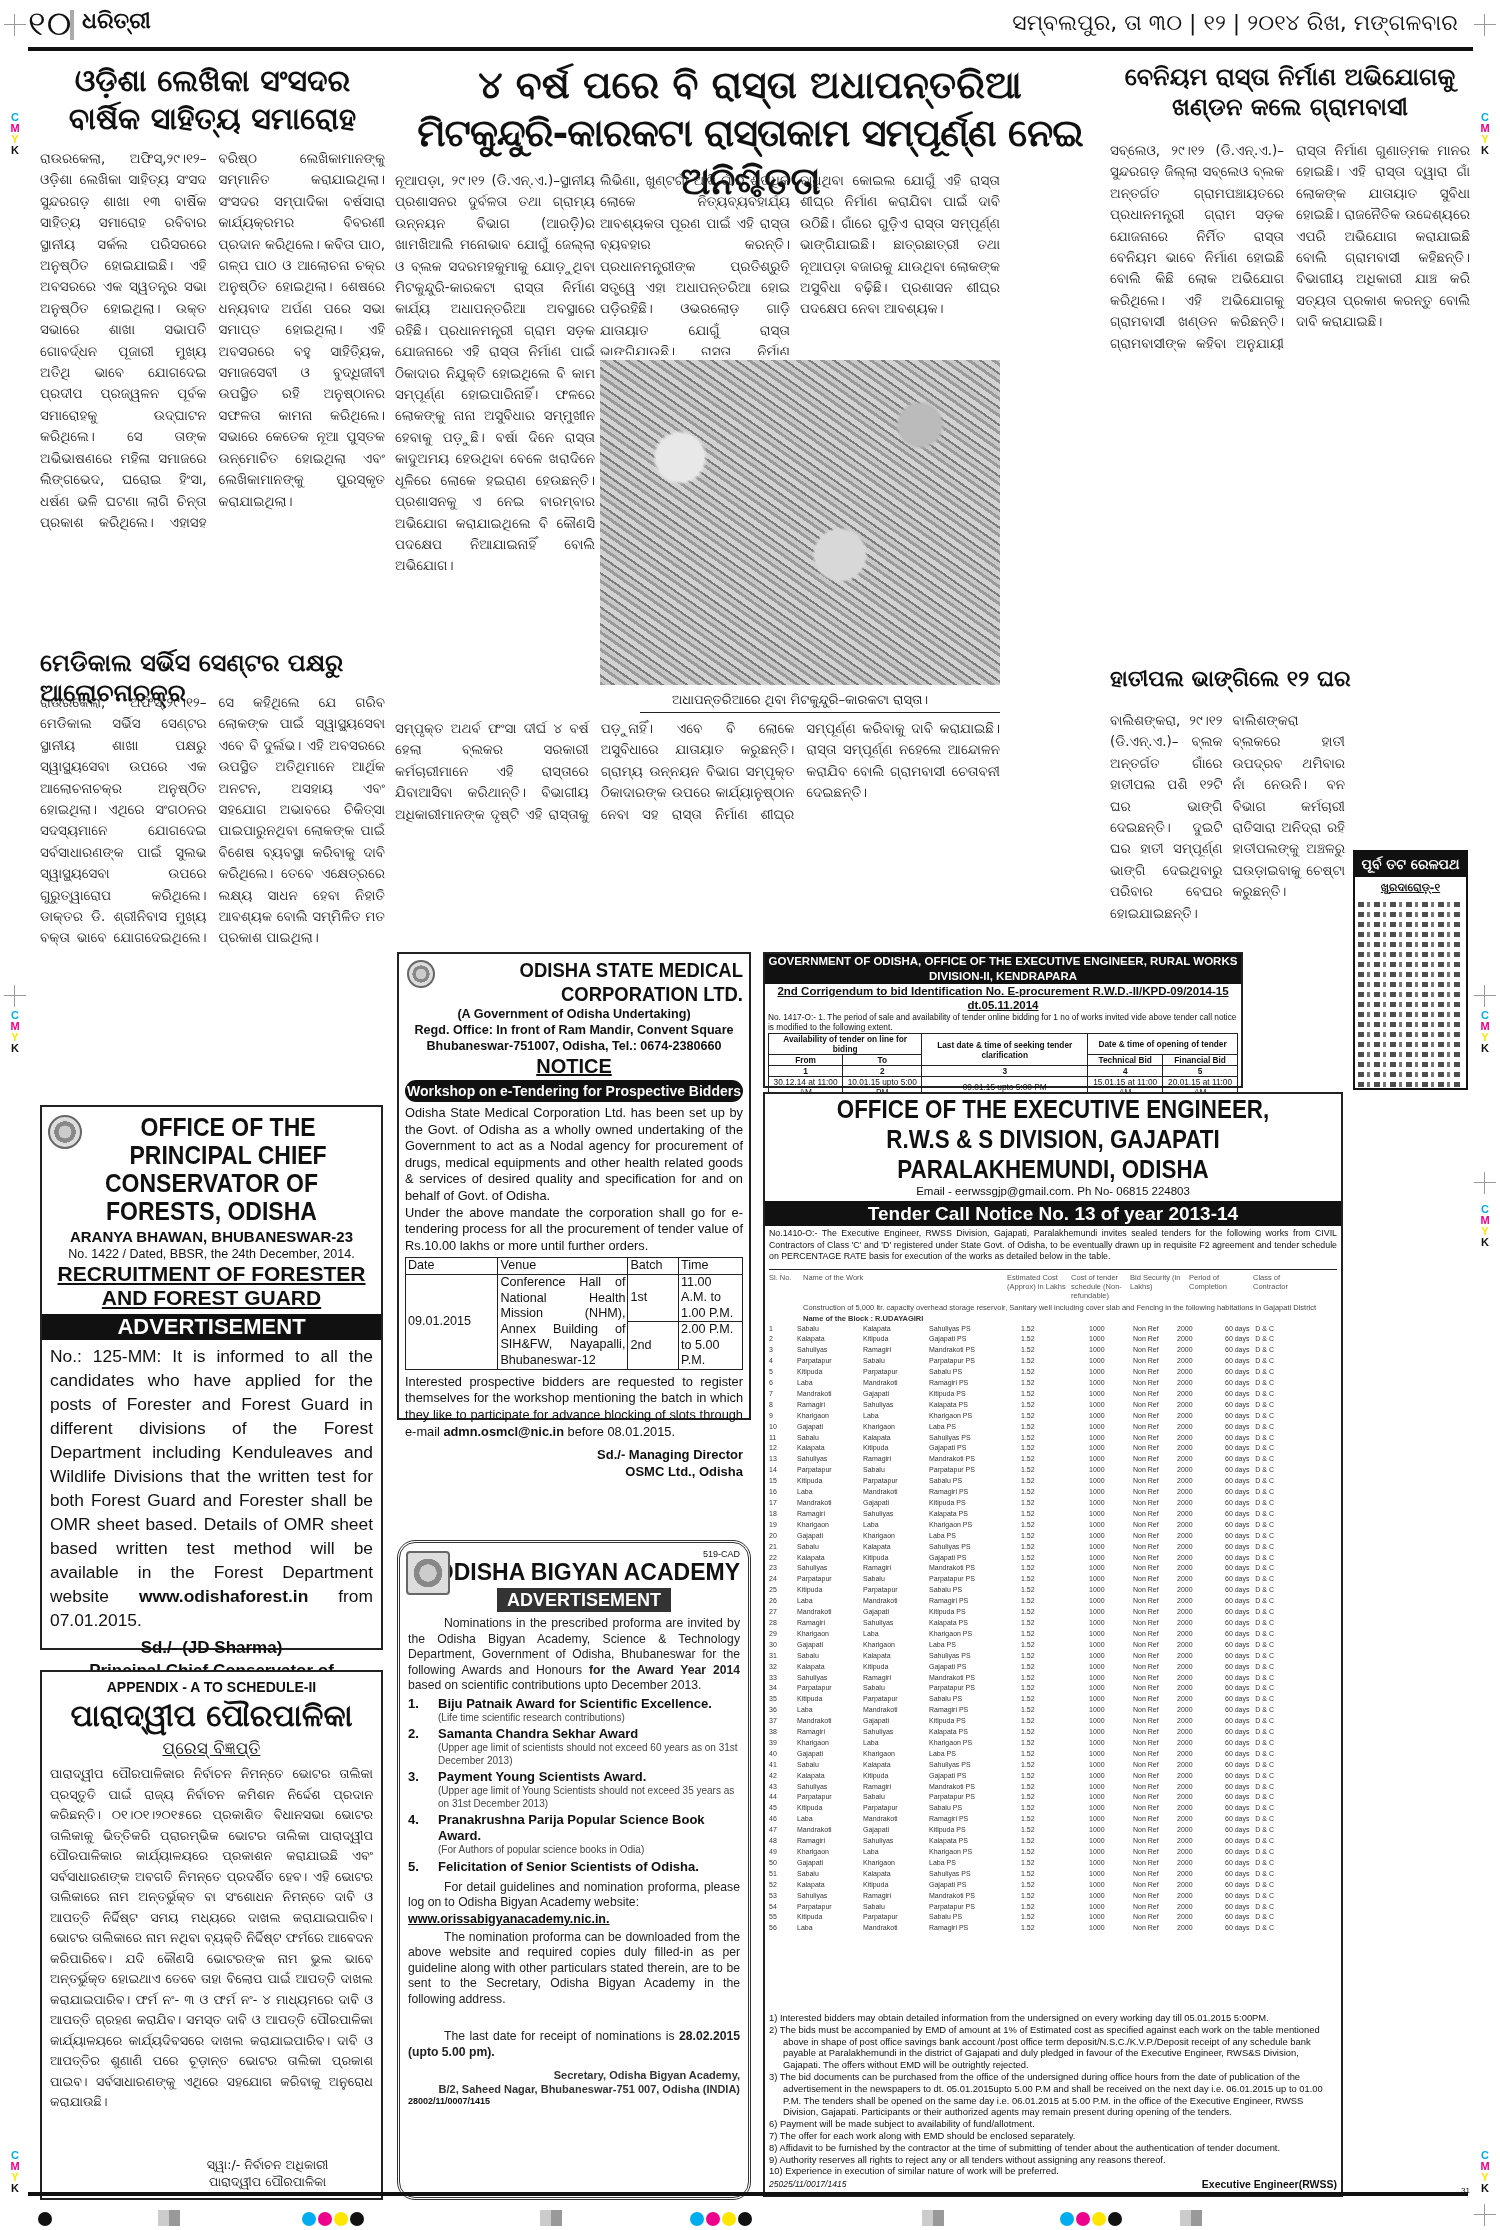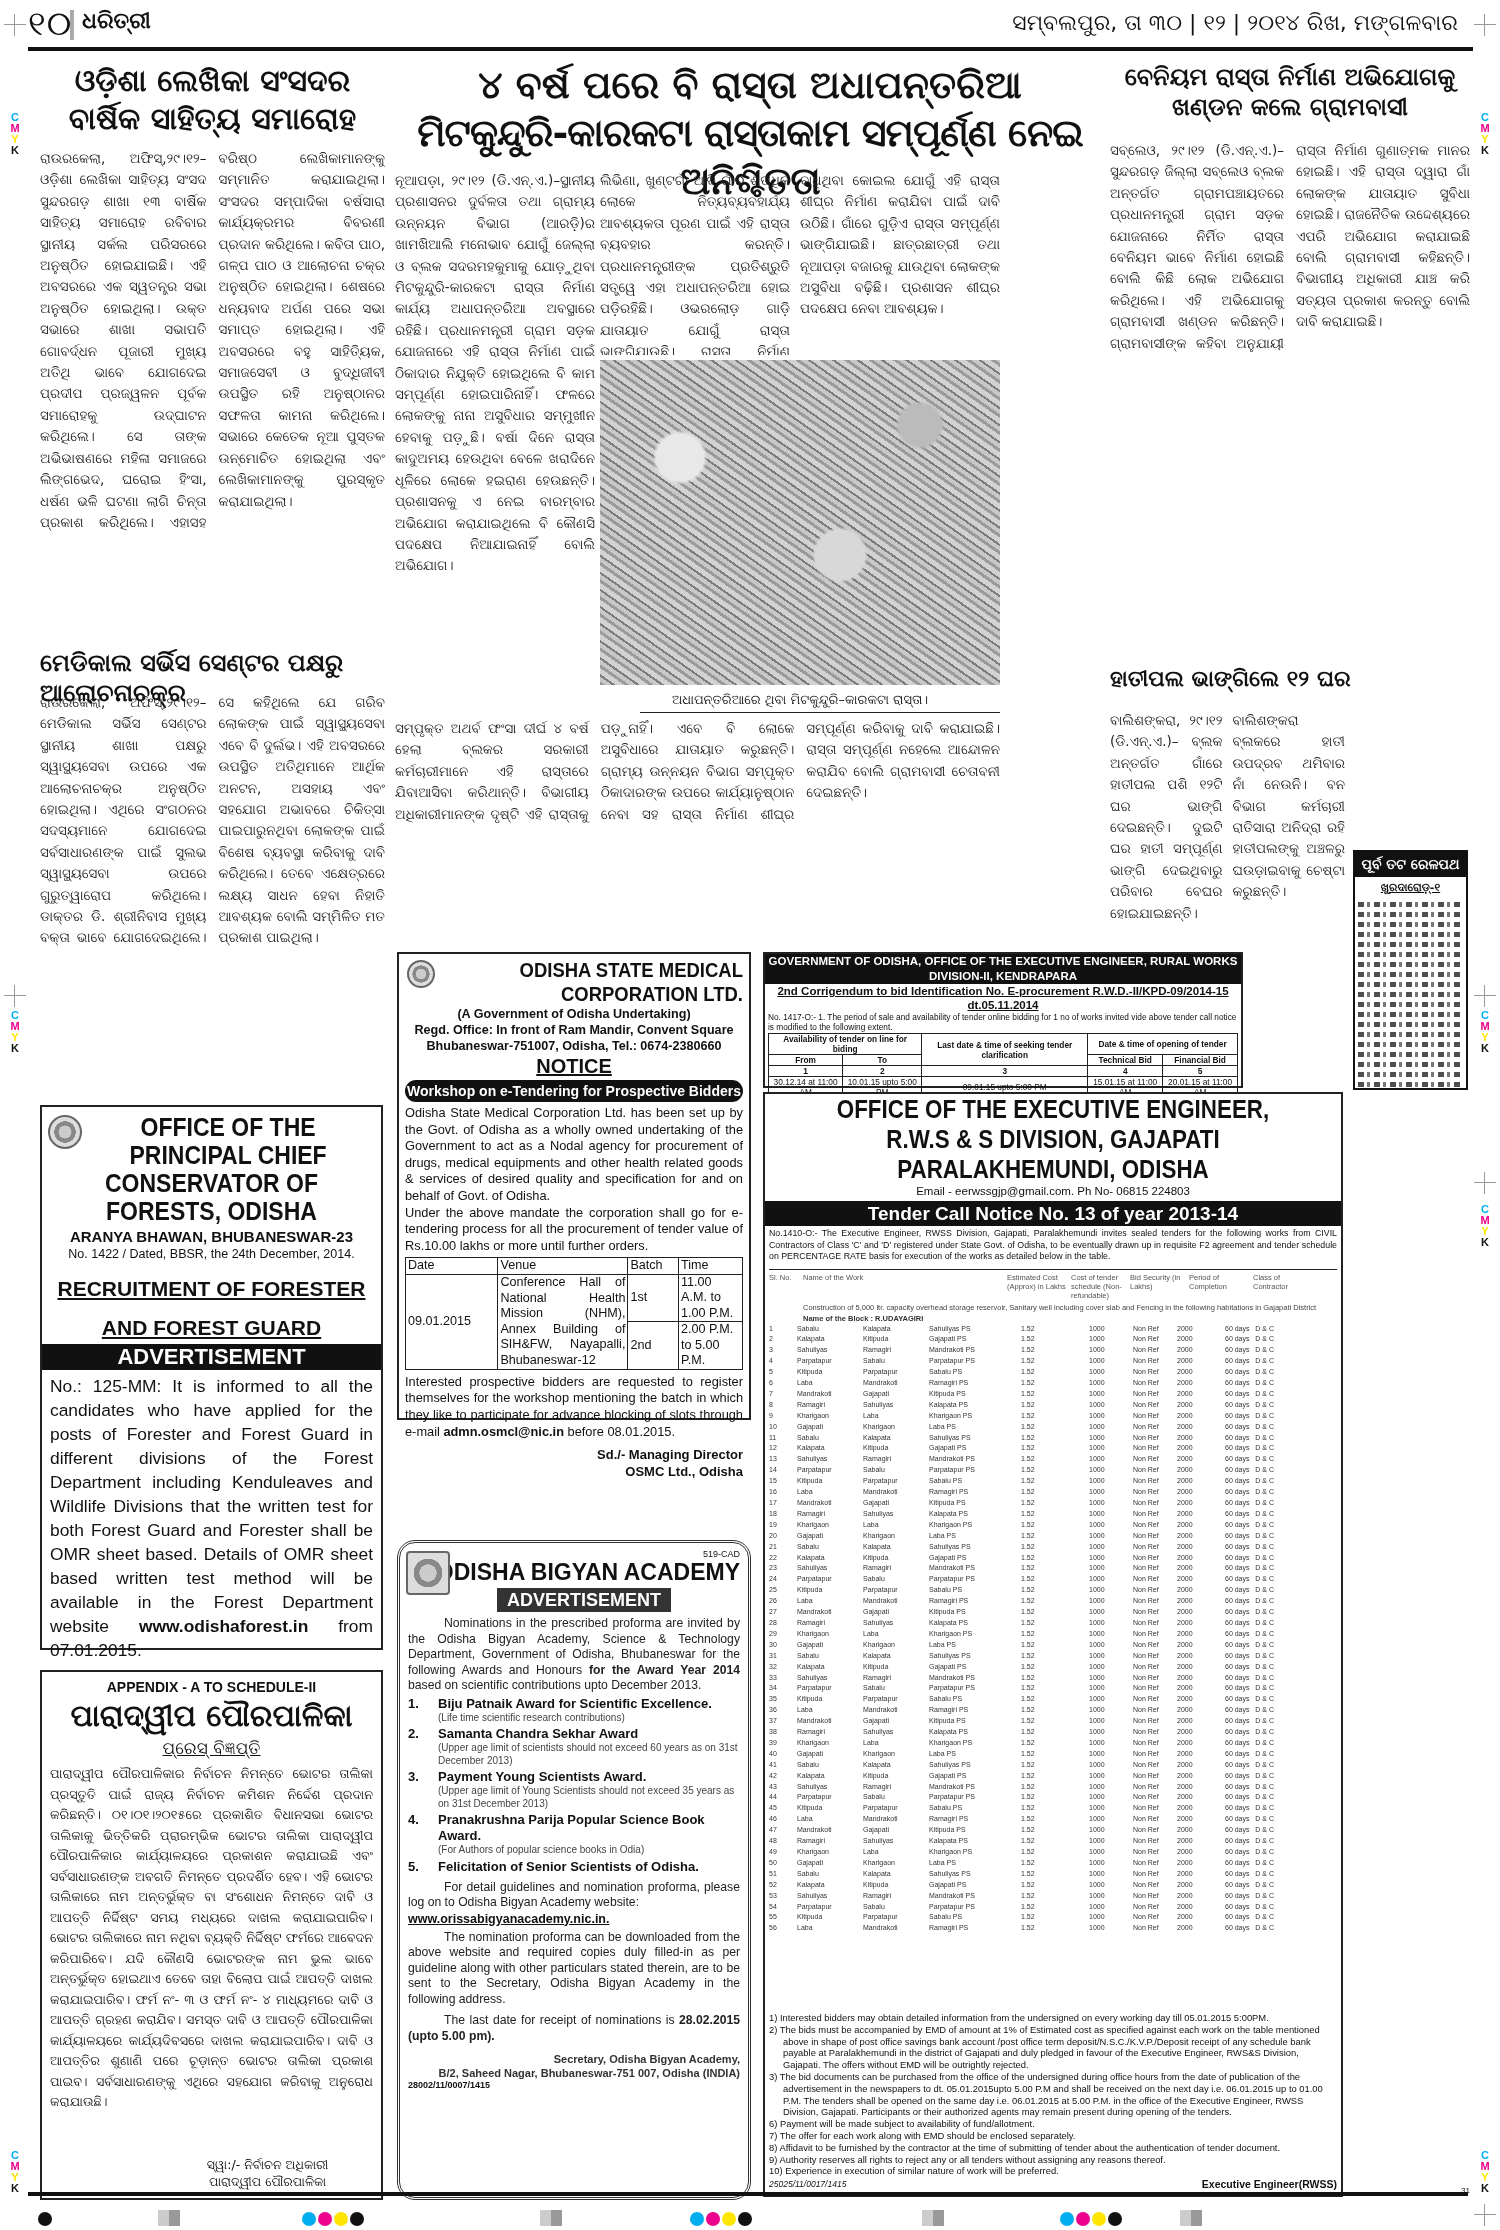--- a/index.html
+++ b/index.html
@@ -42,21 +42,21 @@
 
   
   .ad { position: absolute; border: 2px solid #222; background: #fff; }
   .blackbar { background: #111; color: #fff; text-align: center; font-weight: bold; }
 
   
   #forest-ad { left: 40px; top: 1105px; width: 343px; height: 545px; padding: 6px 8px; }
   #forest-ad .t1 { font: bold 25px/28px "Liberation Sans", sans-serif; text-align: center; transform: scaleX(0.92); }
   #forest-ad .addr { font: bold 15px/18px "Liberation Sans", sans-serif; text-align: center; margin-top: 3px; }
   #forest-ad .no { font: 12.5px/16px "Liberation Sans", sans-serif; text-align: center; }
-  #forest-ad .rec { font: bold 21px/24px "Liberation Sans", sans-serif; text-align: center; text-decoration: underline; margin-top: 15px; }
+  #forest-ad .rec { font: bold 21px/24px "Liberation Sans", sans-serif; text-align: center; text-decoration: underline; margin-top: 0; }
   #forest-ad .advbar { font: bold 22px/26px "Liberation Sans", sans-serif; margin: 4px -8px; }
   #forest-ad .body { font: 17.4px/24px "Liberation Sans", sans-serif; text-align: justify; }
   #forest-ad .sig { font: bold 17px/23px "Liberation Sans", sans-serif; text-align: center; margin-top: 4px; }
   #forest-ad .code { font: bold 10px/12px "Liberation Sans", sans-serif; margin-top: 2px; }
   .emblem { position: absolute; width: 34px; height: 34px; border-radius: 50%; border: 2px solid #666;
     background: radial-gradient(circle, #ccc 0 30%, #888 31% 50%, #ddd 51%); }
 
   
   #paradeep-ad { left: 40px; top: 1670px; width: 343px; height: 530px; padding: 6px 8px; overflow: hidden; }
   #paradeep-ad .app { font: bold 14px/18px "Liberation Sans", sans-serif; text-align: center; }
@@ -343,21 +343,21 @@
         <div class="n">5.</div>
         <div class="a">
           <div>Felicitation of Senior Scientists of Odisha.</div>
           <div class="d"></div>
         </div>
       </div>
     </div>
   <div class="body" style="text-indent:36px;margin-top:5px">For detail guidelines and nomination proforma, please log on to Odisha Bigyan Academy website:</div>
   <div class="link">www.orissabigyanacademy.nic.in.</div>
   <div class="body" style="text-indent:36px;margin-top:3px">The nomination proforma can be downloaded from the above website and required copies duly filled-in as per guideline along with other particulars stated therein, are to be sent to the Secretary, Odisha Bigyan Academy in the following address.</div>
-  <div class="body" style="text-indent:36px;margin-top:6px"><span>The last date for receipt of nominations is </span><b>28.02.2015 (upto 5.00 pm).</b></div>
+  <div class="body" style="text-indent:36px;margin-top:22px"><span>The last date for receipt of nominations is </span><b>28.02.2015 (upto 5.00 pm).</b></div>
   <div class="sig" style="margin-top:8px">
     <div>Secretary, Odisha Bigyan Academy,</div>
     <div>B/2, Saheed Nagar, Bhubaneswar-751 007, Odisha (INDIA)</div>
   </div>
   <div style="font:bold 9px 'Liberation Sans',sans-serif">28002/11/0007/1415</div>
 </div>
 
 <div id="rwd-ad" class="ad">
   <div class="bar blackbar">GOVERNMENT OF ODISHA, OFFICE OF THE EXECUTIVE ENGINEER, RURAL WORKS DIVISION-II, KENDRAPARA</div>
   <div class="t2">2nd Corrigendum to bid Identification No. E-procurement R.W.D.-II/KPD-09/2014-15 dt.05.11.2014</div>

